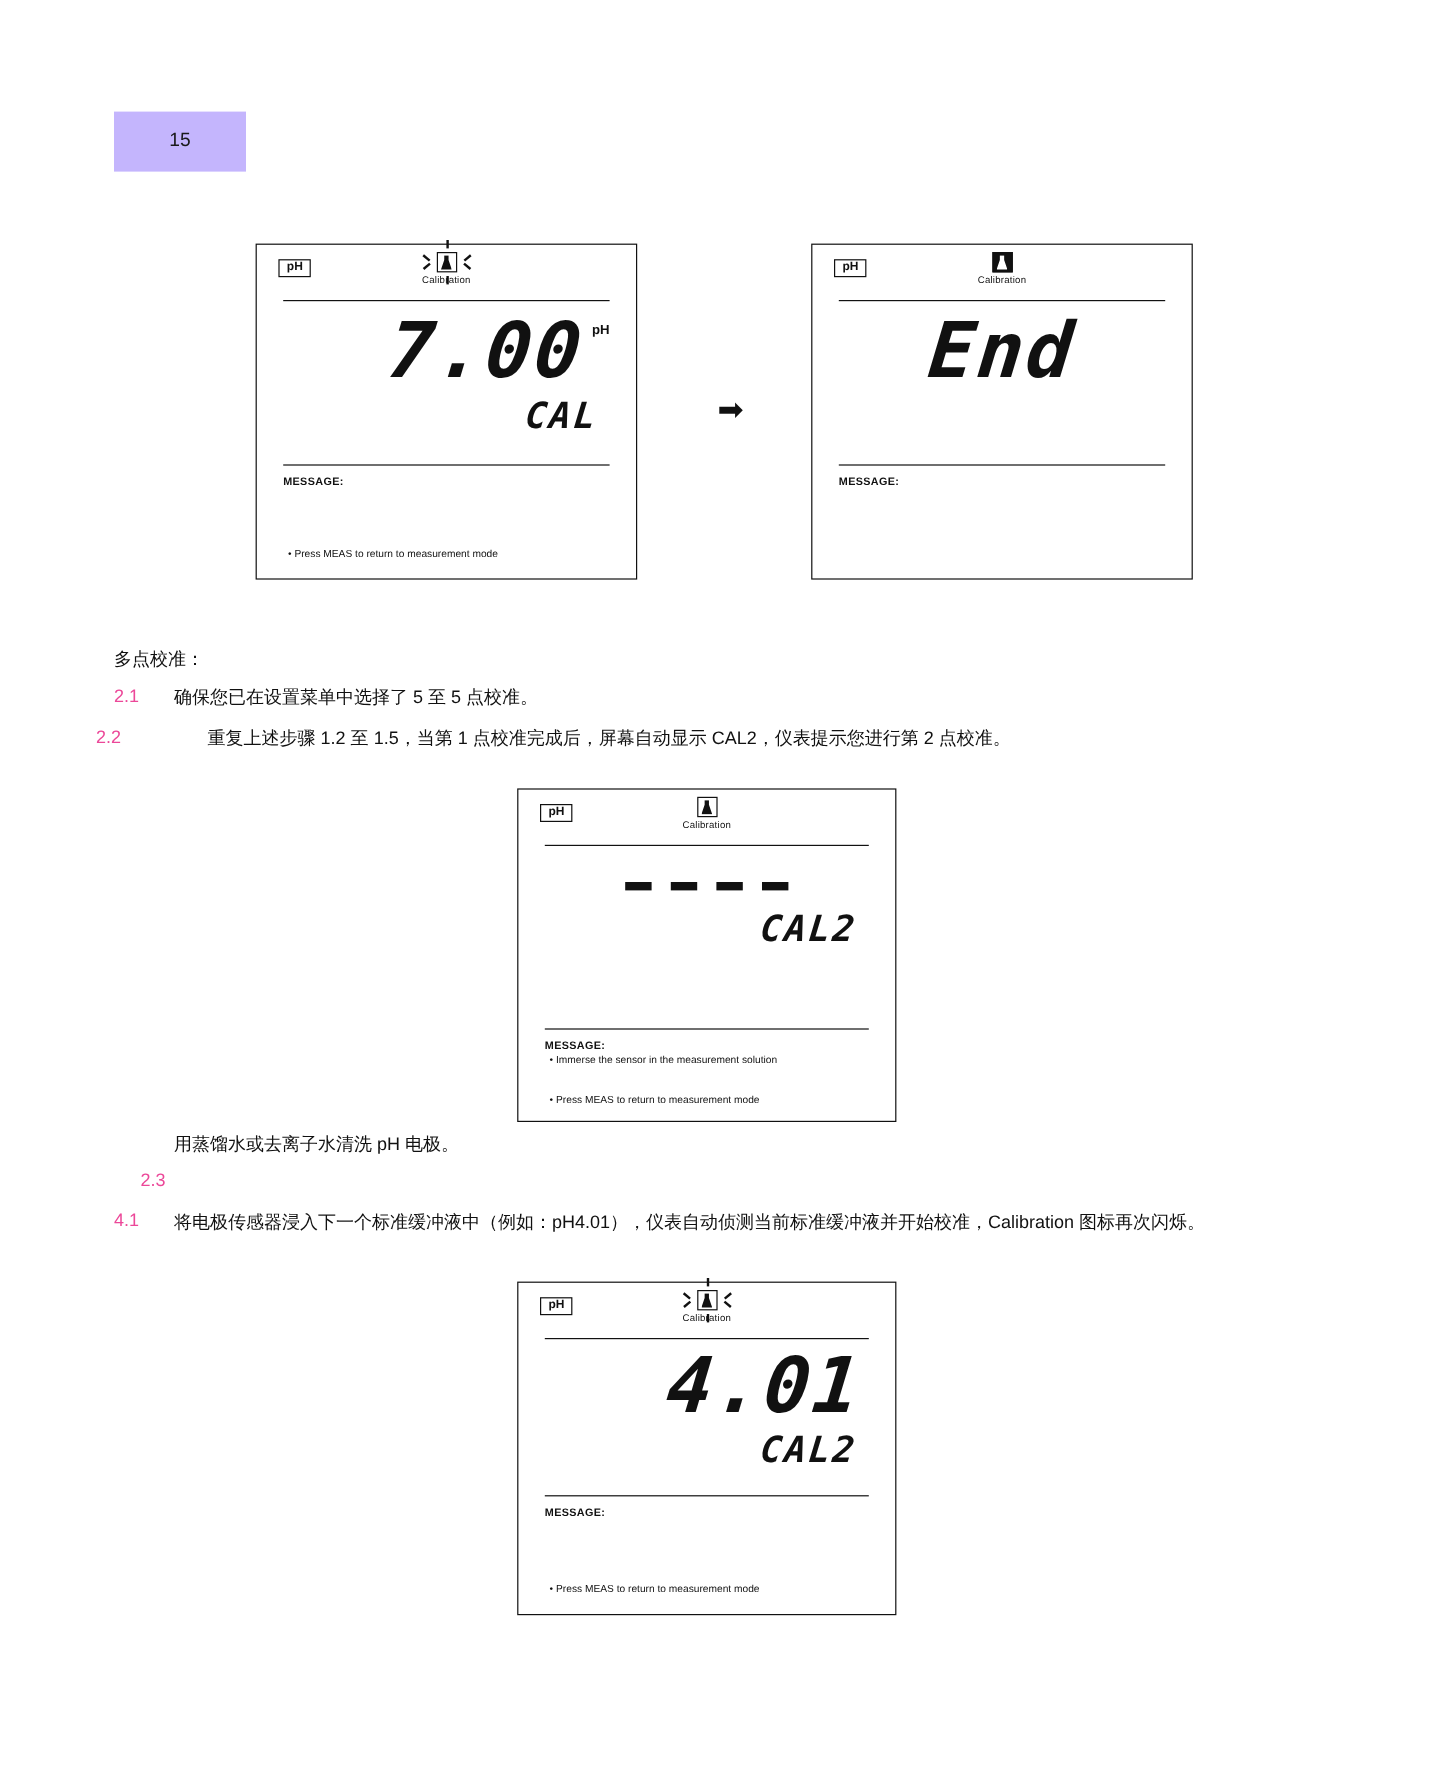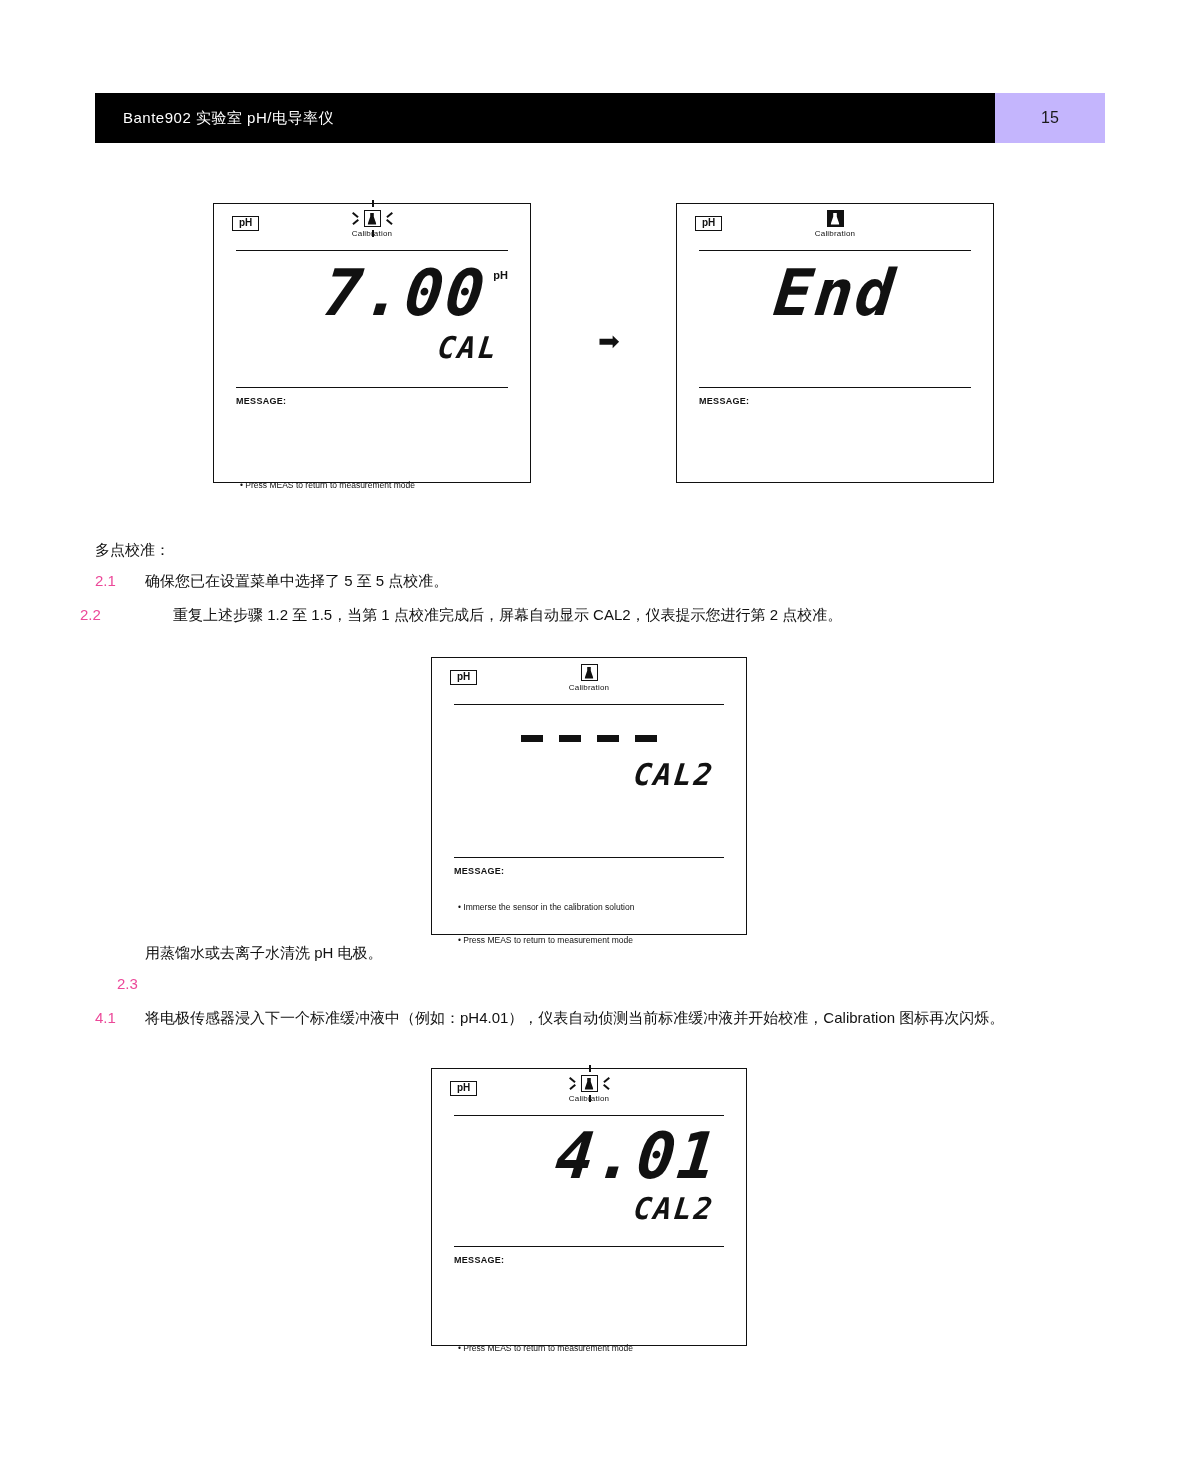--- a/index.html
+++ b/index.html
@@ -175,21 +175,20 @@
   .message-label {
     font-size: 9px;
     font-weight: bold;
     padding-left: 22px;
     letter-spacing: 0.3px;
   }
   .msg-line {
     font-size: 8.5px;
     padding-left: 26px;
     color: #111;
-    margin-top: 24px;
   }
 
   
   .arrow {
     position: absolute;
     left: 598px;
     top: 328px;
     font-size: 26px;
     line-height: 1;
     color: #111;
@@ -212,23 +211,20 @@
     position: absolute;
     font-size: 15px;
     color: #111;
     white-space: nowrap;
   }
 </style>
 </head>
 <body>
 
 <div class="header">
-  <div class="header-bar">
-    <span class="header-title">Bante902 实验室 pH/电导率仪</span>
-  </div>
   <div class="header-page">
     <span>15</span>
   </div>
 </div>
 
 <div class="lcd" style="left:213px; top:203px; width:318px; height:280px;">
   <div class="lcd-top-row">
     <div class="ph-tag">pH</div>
     <div class="cal-icon-wrap">
       <div class="cal-icon">
@@ -299,21 +295,21 @@
     <div class="dashes">
       <i></i>
         <i></i>
         <i></i>
         <i></i>
     </div>
     <div class="seg cal-text" style="margin-top:18px;">CAL2</div>
   </div>
   <div class="rule" style="margin-top:2px;"></div>
   <div class="message-label" style="margin-top:8px;">MESSAGE:</div>
-  <div class="msg-line" style="position:absolute; left:0; top:220px;">• Immerse the sensor in the calibration solution</div>
+  <div class="msg-line" style="position:absolute; left:0; top:220px;">• Immerse the sensor in the measurement solution</div>
   <div class="msg-line" style="position:absolute; left:0; top:253px;">• Press MEAS to return to measurement mode</div>
 </div>
 
 <div class="step-num" style="left:95px; top:975px;margin-left:22px;">2.3</div>
 <div class="step-text" style="left:145px; top:944px;">用蒸馏水或去离子水清洗 pH 电极。</div>
 
 <div class="step-num" style="left:95px; top:1009px;">4.1</div>
 <div class="step-text" style="left:145px; top:1009px;">将电极传感器浸入下一个标准缓冲液中（例如：pH4.01），仪表自动侦测当前标准缓冲液并开始校准，Calibration 图标再次闪烁。</div>
 
 <div class="lcd" style="left:431px; top:1068px; width:316px; height:278px;">

